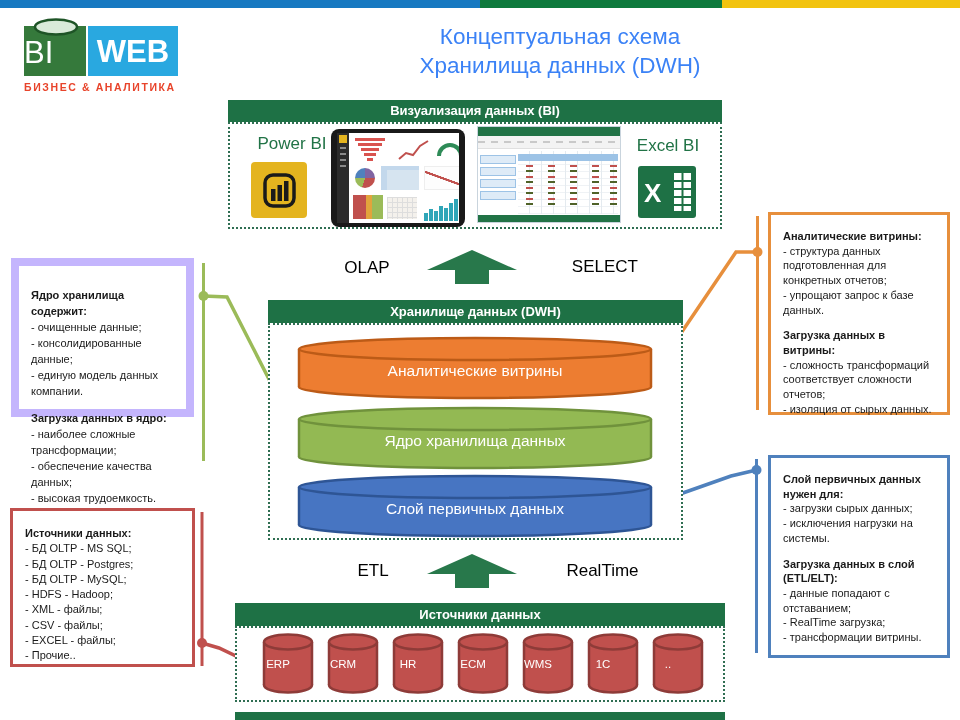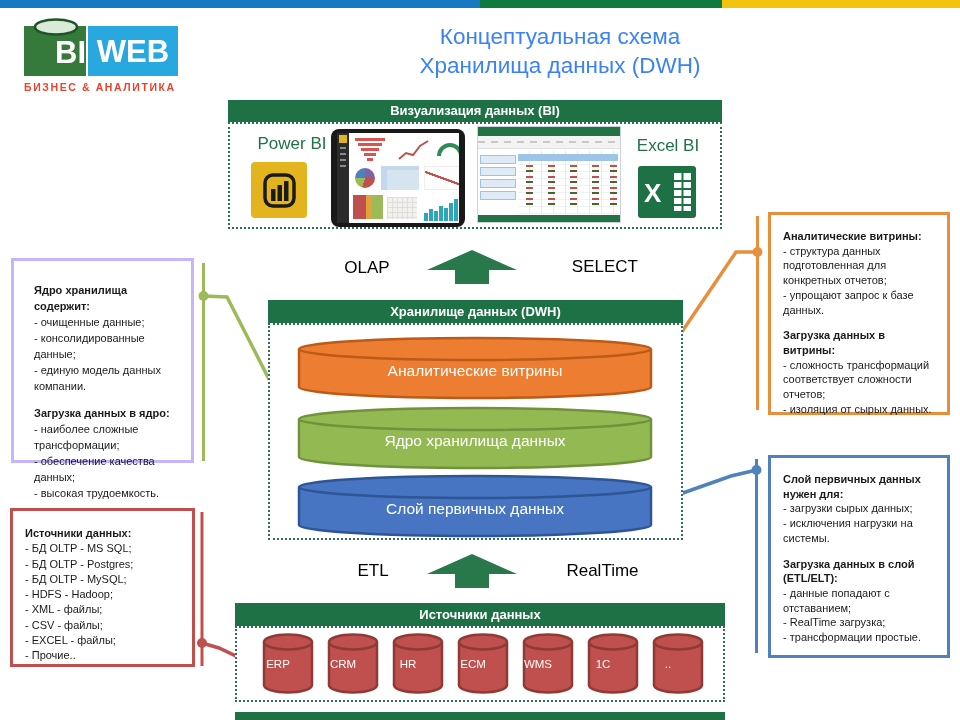--- a/index.html
+++ b/index.html
@@ -7,21 +7,21 @@
   body { font-family: "Liberation Sans", sans-serif; }
   .slide { position:relative; width:960px; height:720px; background:#fff; overflow:hidden; }
 
   
   .topbar span { position:absolute; top:0; height:8px; display:block; }
   .tb-blue   { left:0;   width:480px; background:#1779C1; }
   .tb-green  { left:480px; width:242px; background:#0E7A3D; }
   .tb-yellow { left:722px; width:238px; background:#F2C30F; }
 
   
-  .logo-bi  { position:absolute; left:24px; top:26px; width:62px; height:50px; background:#35793B; color:#fff; font-weight:bold; font-size:31px; text-align:right; line-height:54px; }
+  .logo-bi  { position:absolute; left:24px; top:26px; width:62px; height:50px; background:#35793B; color:#fff; font-weight:normal; font-size:31px; text-align:left; line-height:54px; }
   .logo-web { position:absolute; left:88px; top:26px; width:90px; height:50px; background:#29A8E0; color:#fff; font-weight:bold; font-size:31px; text-align:center; line-height:52px; }
   .logo-cyl { position:absolute; left:32px; top:18px; }
   .logo-tag { position:absolute; left:24px; top:81px; width:160px; color:#E8442B; font-size:10.5px; font-weight:bold; letter-spacing:1.6px; white-space:nowrap; }
 
   .page-title { position:absolute; left:300px; top:22px; width:520px; text-align:center; color:#3b82f6; font-size:22.5px; line-height:29px; }
 
   
   .sec-header { position:absolute; background:#1E7145; color:#fff; font-weight:bold; font-size:13px; text-align:center; }
   .sec-header > div { line-height:22px; }
   .dotted-panel { position:absolute; border:2px dotted #2F6E52; background:#fff; }
@@ -90,21 +90,21 @@
   
   .src-cyl { position:absolute; top:633px; width:32px; height:62px; }
   .src-label { position:absolute; left:0; right:0; top:25px; text-align:center; color:#fff; font-size:11.5px; }
   .src-cyl:nth-of-type(5) .src-label { font-size:9.5px; }
 
   
   .note { position:absolute; background:#fff; color:#1a1a1a; font-size:11px; }
   .note-h { font-weight:bold; }
   .note-h2 { margin-top:11px; }
   .note-b { white-space:pre-line; }
-  .note-core    { left:11px;  top:258px; width:183px; height:205px; border:3px solid #c4b5fd; padding:21px 8px 8px 20px; line-height:16px; }
+  .note-core    { left:11px;  top:258px; width:183px; height:159px; border:8px solid #c4b5fd; padding:21px 8px 8px 12px; line-height:16px; }
   .note-sources { left:10px;  top:508px; width:185px; height:159px; border:3px solid #C0504D; padding:15px 8px 8px 12px; line-height:15.3px; }
   .note-marts   { left:768px; top:212px; width:182px; height:203px; border:3px solid #E78F3C; padding:14px 8px 8px 12px; line-height:14.7px; }
   .note-staging { left:768px; top:455px; width:182px; height:203px; border:3px solid #4F81BD; padding:14px 4px 8px 12px; line-height:14.7px; }
 
   .overlay { position:absolute; left:0; top:0; pointer-events:none; }
 </style>
 </head>
 <body>
 
 <div class="slide">
@@ -406,16 +406,16 @@
 - изоляция от сырых данных.</div>
   </div>
 
   <div class="note note-staging">
     <div class="note-h">Слой первичных данных нужен для:</div>
     <div class="note-b">- загрузки сырых данных;
 - исключения нагрузки на системы.</div>
     <div class="note-h note-h2">Загрузка данных в слой (ETL/ELT):</div>
     <div class="note-b">- данные попадают с отставанием;
 - RealTime загрузка;
-- трансформации простые.</div>
+- трансформации витрины.</div>
   </div>
 
 </div>
 
 </body></html>

